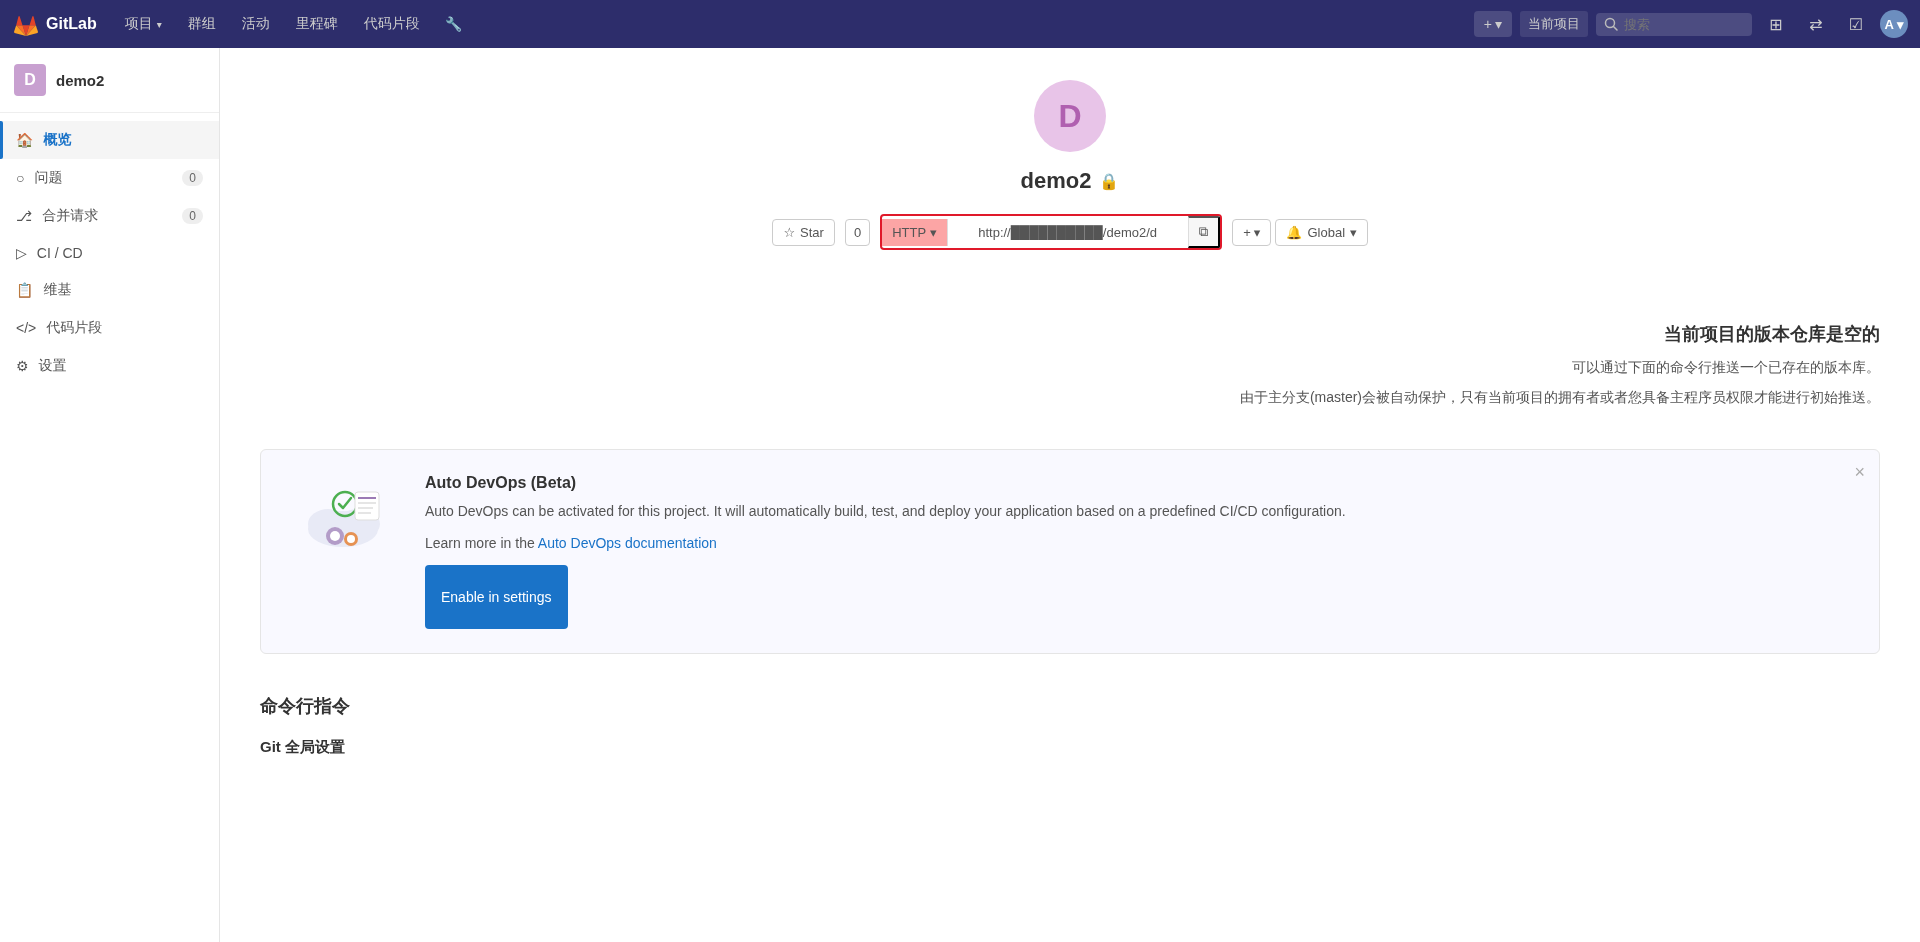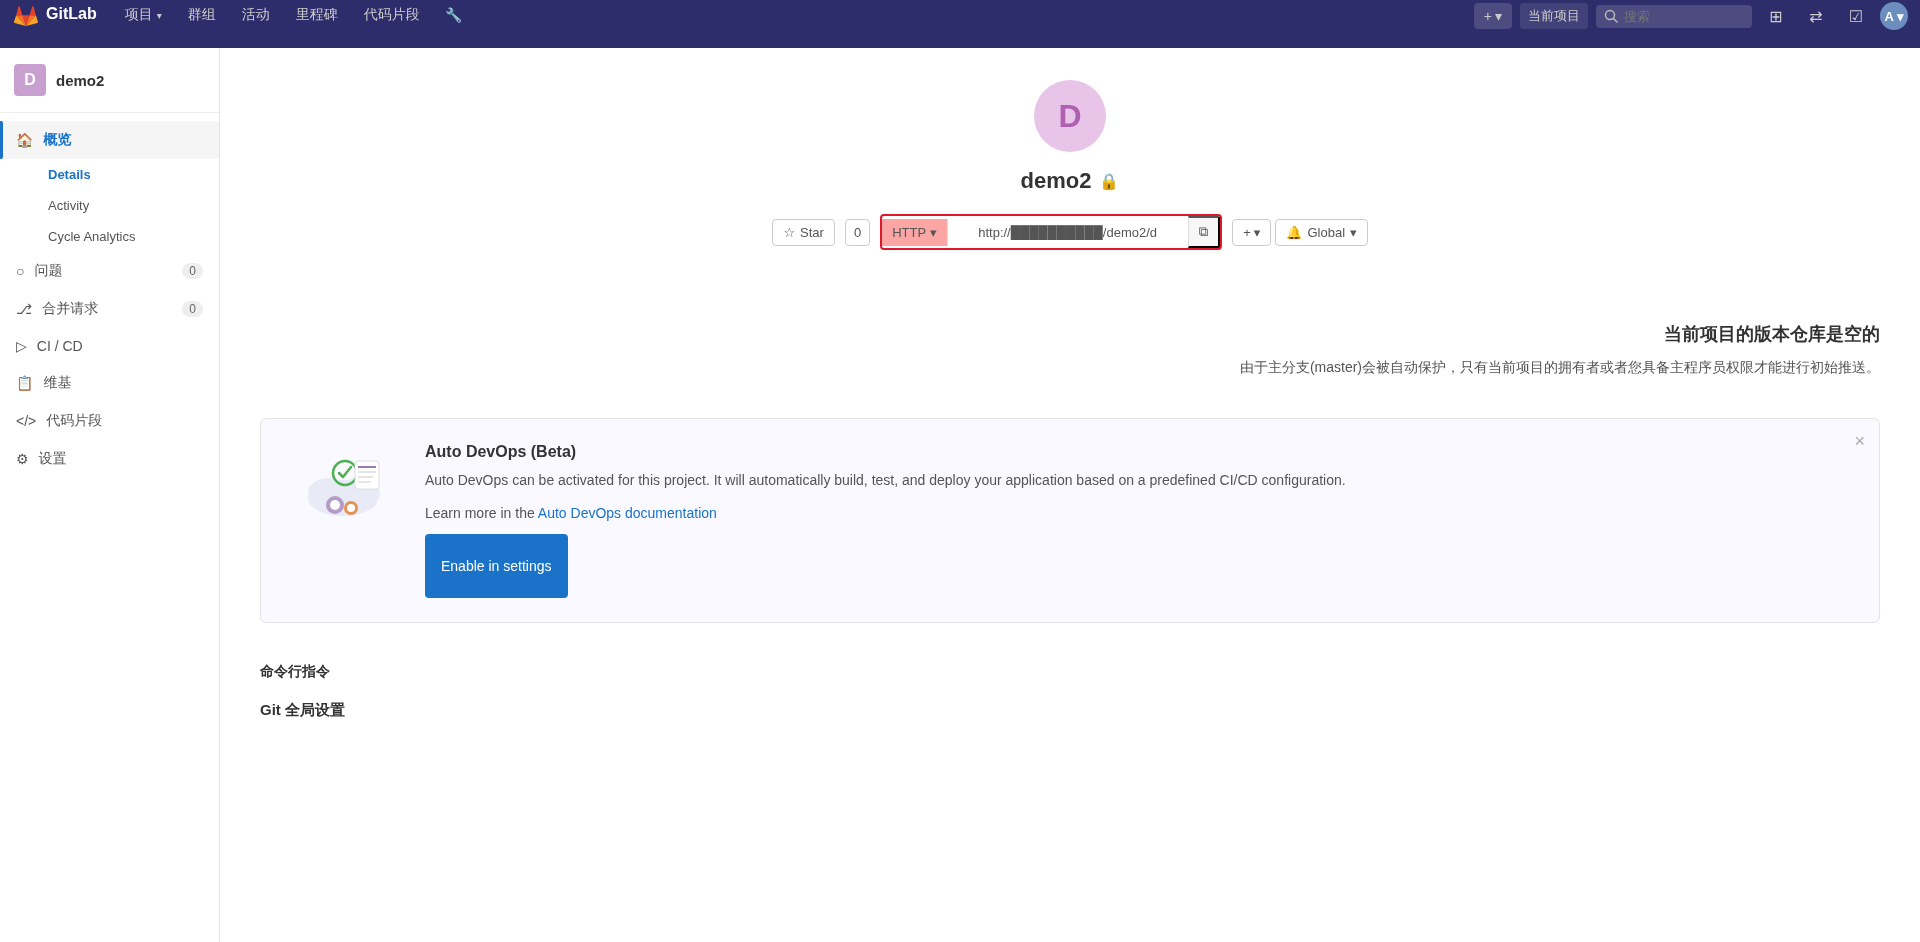--- a/index.html
+++ b/index.html
@@ -3,21 +3,21 @@
   <meta charset="utf-8">
   <style>
     * { box-sizing: border-box; margin: 0; padding: 0; }
     body { font-family: -apple-system, BlinkMacSystemFont, 'Segoe UI', Arial, sans-serif; background: #f0f0f0; color: #333; font-size: 14px; }
 
     
     .topnav {
       background: #2d2d6b;
       height: 48px;
       display: flex;
-      align-items: flex-start;
+      align-items: center;
       padding: 0 12px;
       position: fixed; top: 0; left: 0; right: 0;
       z-index: 100;
     }
     .topnav-brand {
       display: flex; align-items: center; gap: 6px; color: #fff; font-size: 16px; font-weight: bold; margin-right: 16px;
     }
     .topnav-brand .fox-icon {
       width: 28px; height: 28px;
     }
@@ -154,21 +154,21 @@
     .devops-content { flex: 1; }
     .devops-content h4 { font-size: 16px; font-weight: 600; color: #333; margin-bottom: 8px; }
     .devops-content p { color: #555; line-height: 1.6; margin-bottom: 10px; font-size: 14px; }
     .devops-content a { color: #1a73c8; text-decoration: none; }
     .enable-btn {
       background: #1a73c8; color: #fff; border: none; border-radius: 4px; padding: 24px 16px; cursor: pointer; font-size: 14px;
     }
 
     
     .command-section { padding: 0 40px 40px; }
-    .command-section h3 { font-size: 14px; font-weight: 600; color: #333; margin-bottom: 12px; }
+    .command-section h3 { font-size: 18px; font-weight: 600; color: #333; margin-bottom: 12px; }
     .command-section h4 { font-size: 15px; font-weight: 600; color: #333; margin-top: 20px; margin-bottom: 10px; }
 
     
     .devops-svg { width: 100px; height: 80px; }
 
     
     .chevron::after { content: ' ▾'; font-size: 10px; }
   </style>
 </head>
 <body>
@@ -224,31 +224,20 @@
       <span class="sidebar-project-name">demo2</span>
     </div>
 
     <nav class="sidebar-nav">
 
       <div class="sidebar-item active">
         <span>🏠</span>
         <span>概览</span>
       </div>
 
-      <div class="sidebar-sub">
-        <div class="sidebar-sub-item active">
-          <span>Details</span>
-        </div>
-        <div class="sidebar-sub-item">
-          <span>Activity</span>
-        </div>
-        <div class="sidebar-sub-item">
-          <span>Cycle Analytics</span>
-        </div>
-      </div>
 
       <div class="sidebar-item">
         <span>○</span>
         <span>问题</span>
         <span class="badge">0</span>
       </div>
 
       <div class="sidebar-item">
         <span>⎇</span>
         <span>合并请求</span>
@@ -314,20 +303,21 @@
             <span>🔔</span>
             <span>Global</span>
             <span>▾</span>
           </button>
         </div>
       </div>
     </div>
 
     <div class="empty-repo">
       <h3>当前项目的版本仓库是空的</h3>
+      <p>可以通过下面的命令行推送一个已存在的版本库。</p>
       <p>由于主分支(master)会被自动保护，只有当前项目的拥有者或者您具备主程序员权限才能进行初始推送。</p>
     </div>
 
     <div class="auto-devops-card">
       <button class="auto-devops-close">×</button>
 
       <div class="auto-devops-illustration">
         <svg class="devops-svg" viewBox="0 0 100 80">
 
           <ellipse cx="50" cy="55" rx="35" ry="18" fill="#e8eaf6"></ellipse>

